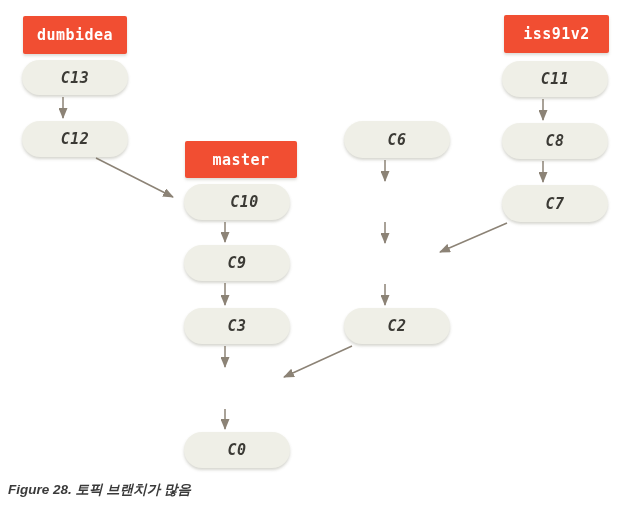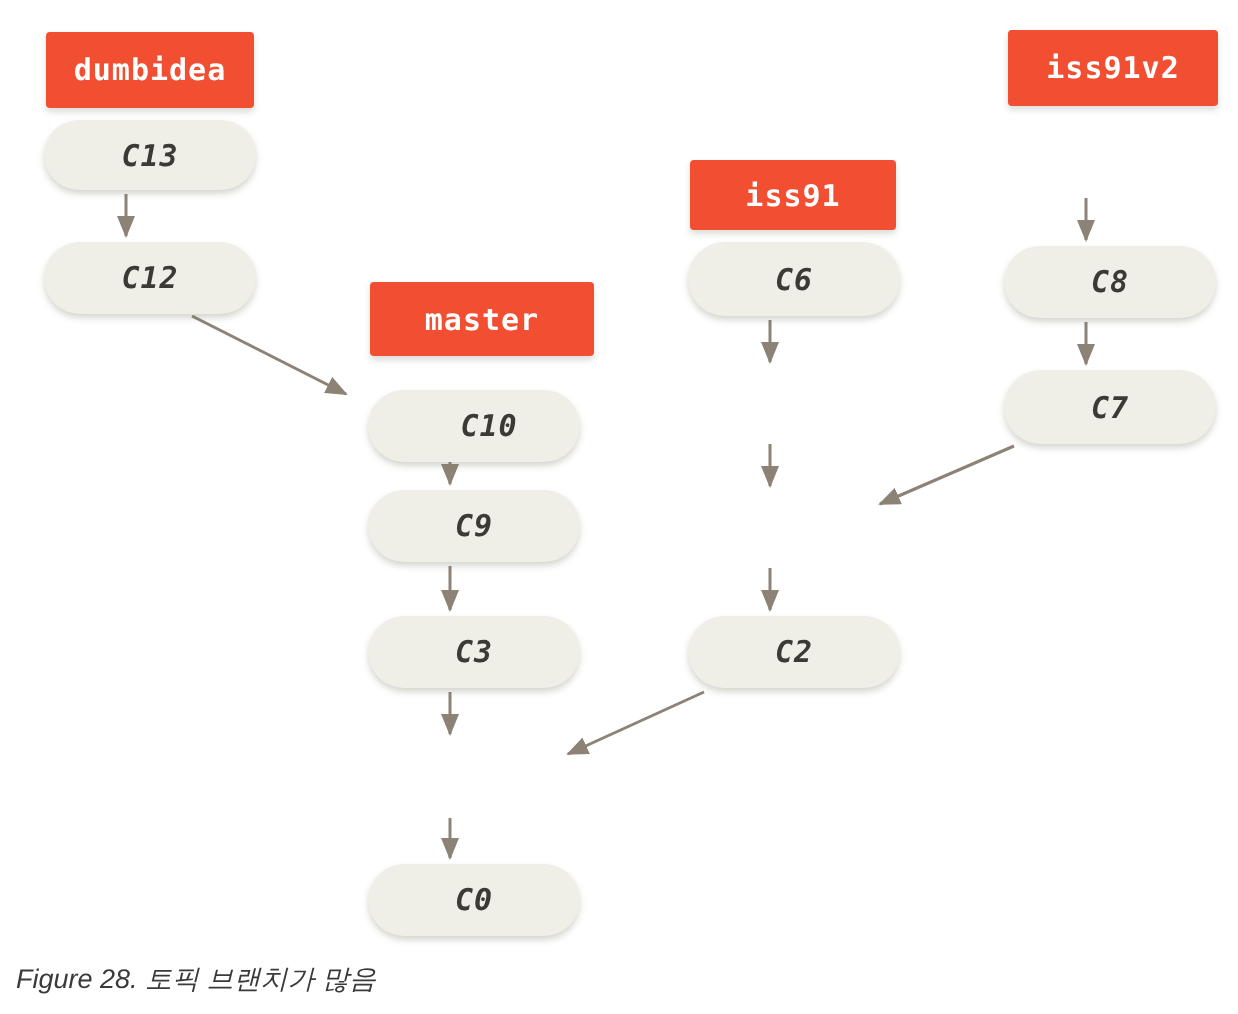--- a/index.html
+++ b/index.html
@@ -60,20 +60,21 @@
     font-style: italic;
   }
   .figure-caption {
     position: absolute;
     left: 8px;
     top: 481px;
     font-family: "Liberation Sans", "DejaVu Sans", sans-serif;
     font-style: italic;
     font-size: 13.5px;
     color: var(--caption-text);
+    font-weight: bold;
   }
 </style>
 </head>
 <body>
 
 <div class="figure-canvas">
   <svg class="edge-layer" width="619" height="507" viewBox="0 0 619 507" xmlns="http://www.w3.org/2000/svg">
     <defs>
       <marker id="arrowhead" markerUnits="userSpaceOnUse" markerWidth="11" markerHeight="9" refX="10" refY="4.5" orient="auto">
         <path class="arrowhead-path" d="M0,0 L11,4.5 L0,9 Z"></path>
@@ -94,26 +95,26 @@
         <line x1="543" y1="161" x2="543" y2="182" marker-end="url(#arrowhead)"></line>
         <line x1="507" y1="223" x2="440" y2="252" marker-end="url(#arrowhead)"></line>
       </g>
   </svg>
 
   <div class="node-layer">
       <div class="branch-label" style="left: 11px; top: 16px; width: 104px; height: 38px;">dumbidea</div>
       <div class="commit-node" style="left: 10px; top: 60px; width: 106px; height: 35px;">C13</div>
       <div class="commit-node" style="left: 10px; top: 121px; width: 106px; height: 36px;">C12</div>
       <div class="branch-label" style="left: 173px; top: 141px; width: 112px; height: 37px;">master</div>
-      <div class="commit-node" style="left: 172px; top: 195px; width: 106px; height: 36px; padding-left: 15px;">C10</div>
+      <div class="commit-node" style="left: 172px; top: 184px; width: 106px; height: 36px; padding-left: 15px;">C10</div>
       <div class="commit-node" style="left: 172px; top: 245px; width: 106px; height: 36px;">C9</div>
       <div class="commit-node" style="left: 172px; top: 308px; width: 106px; height: 36px;">C3</div>
       <div class="commit-node" style="left: 172px; top: 432px; width: 106px; height: 36px;">C0</div>
-      <div class="branch-label" style="left: 333px; top: 80px; width: 103px; height: 35px;">iss91</div>
       <div class="commit-node" style="left: 332px; top: 121px; width: 106px; height: 37px;">C6</div>
       <div class="commit-node" style="left: 332px; top: 308px; width: 106px; height: 36px;">C2</div>
       <div class="branch-label" style="left: 492px; top: 15px; width: 105px; height: 38px;">iss91v2</div>
+      <div class="commit-node" style="left: 490px; top: 61px; width: 106px; height: 36px;">C11</div>
       <div class="commit-node" style="left: 490px; top: 123px; width: 106px; height: 36px;">C8</div>
       <div class="commit-node" style="left: 490px; top: 185px; width: 106px; height: 37px;">C7</div>
     </div>
 
   <div class="figure-caption">Figure 28. 토픽 브랜치가 많음</div>
 </div>
 
 </body></html>

